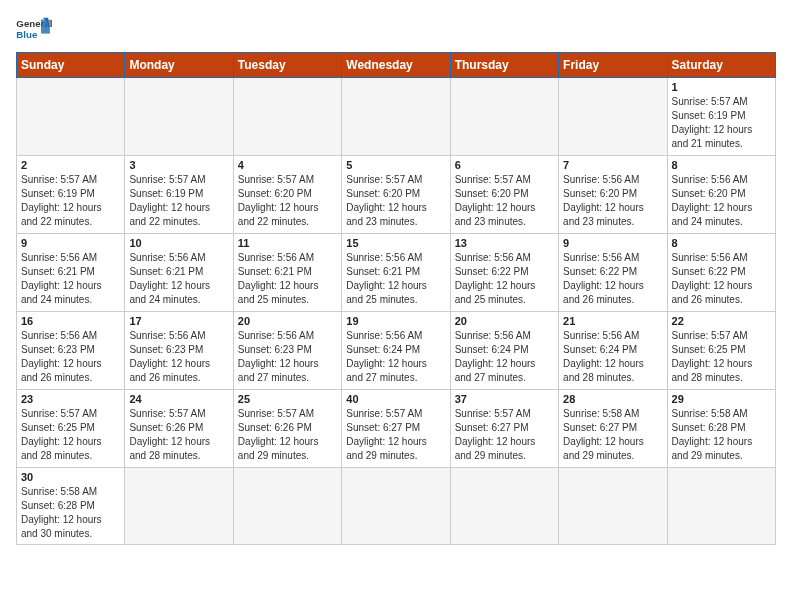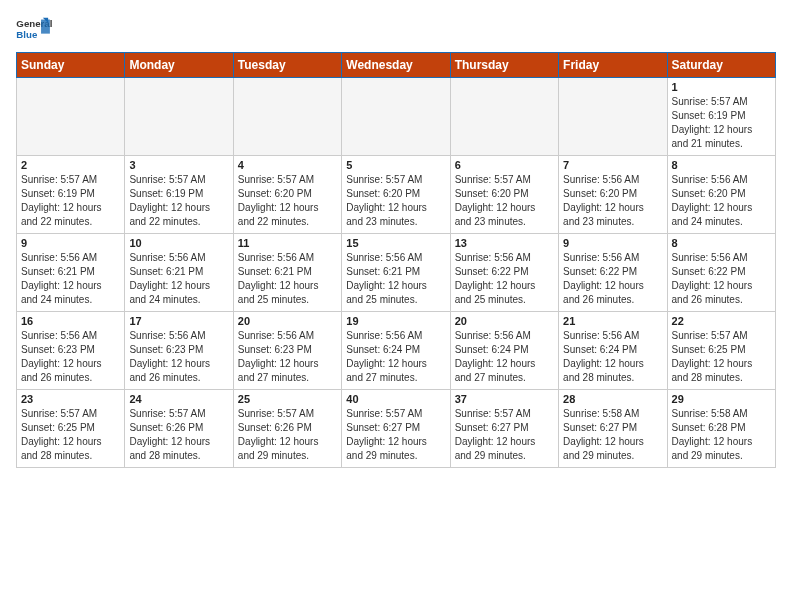--- a/index.html
+++ b/index.html
@@ -242,15 +242,27 @@
           </td>
           <td>
             <span class="day-number">28</span>
             <div class="day-info">Sunrise: 5:58 AM<br>Sunset: 6:27 PM<br>Daylight: 12 hours and 29 minutes.</div>
           </td>
           <td>
             <span class="day-number">29</span>
             <div class="day-info">Sunrise: 5:58 AM<br>Sunset: 6:28 PM<br>Daylight: 12 hours and 29 minutes.</div>
           </td>
         </tr>
+        <tr class="last-row">
+          <td>
+            <span class="day-number">30</span>
+            <div class="day-info">Sunrise: 5:58 AM<br>Sunset: 6:28 PM<br>Daylight: 12 hours and 30 minutes.</div>
+          </td>
+          <td class="empty"></td>
+          <td class="empty"></td>
+          <td class="empty"></td>
+          <td class="empty"></td>
+          <td class="empty"></td>
+          <td class="empty"></td>
+        </tr>
       </tbody>
   </table>
 </div>
 
 </body></html>

